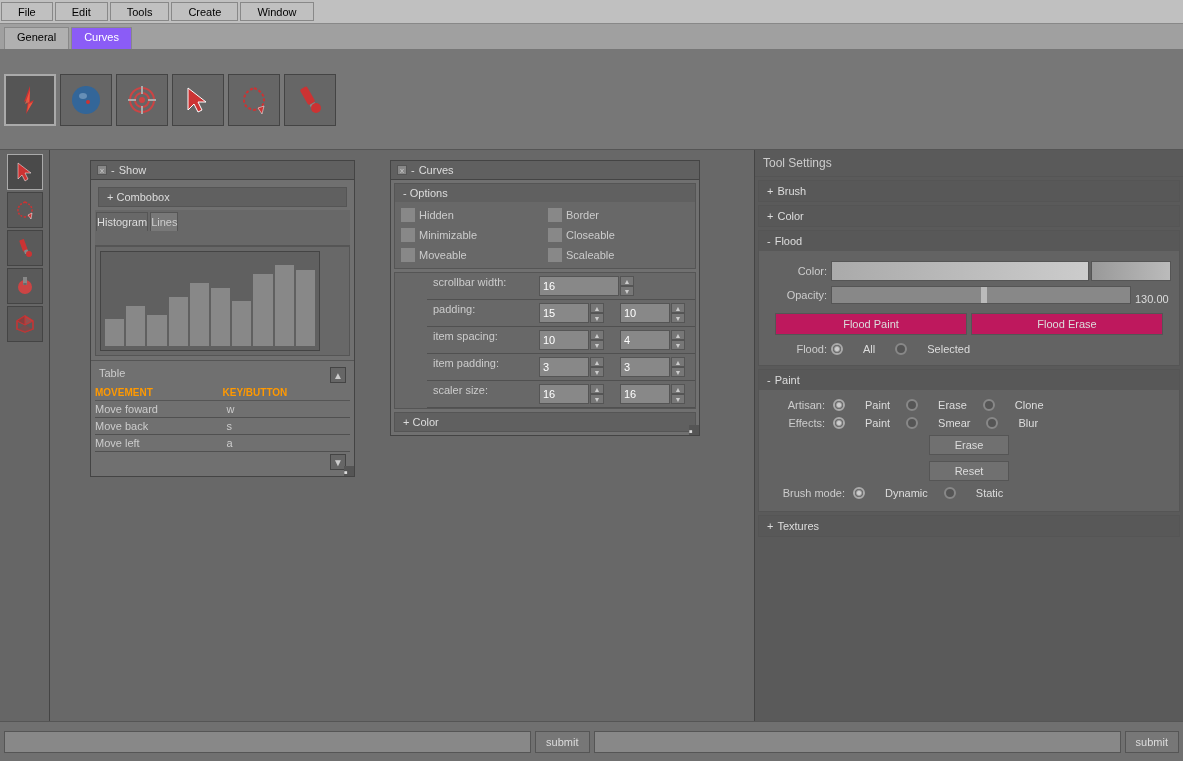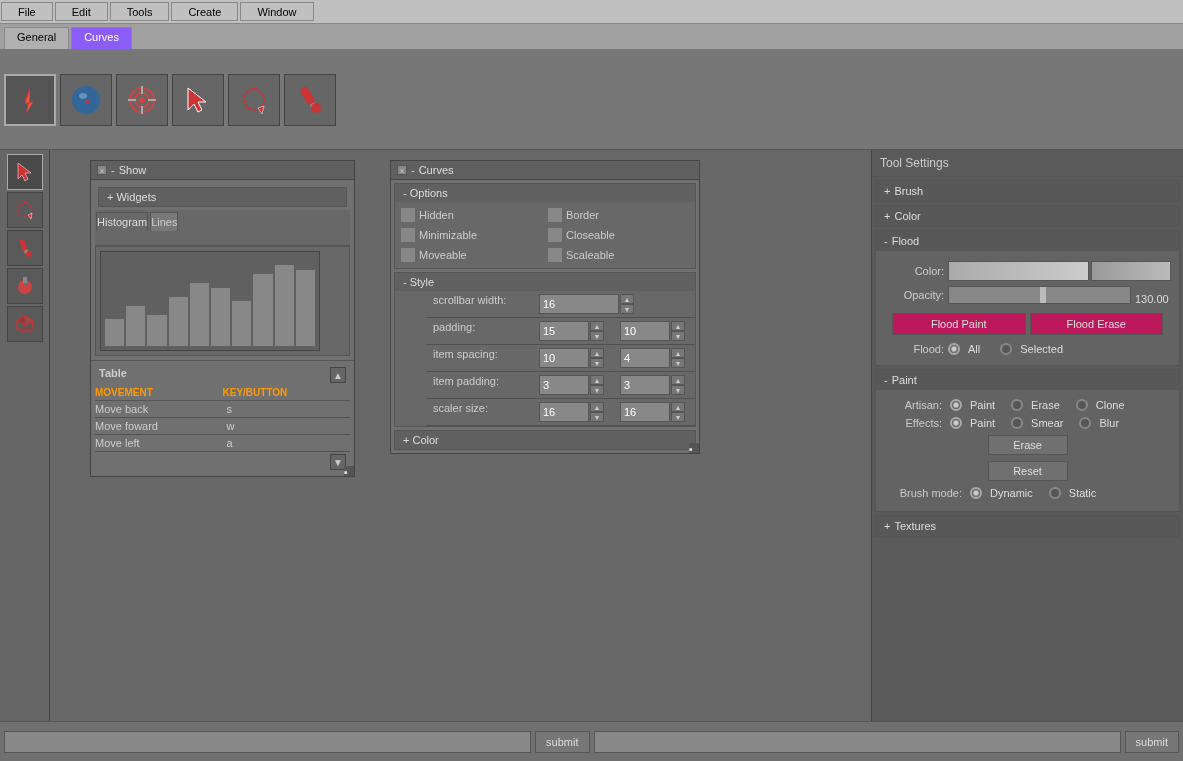--- a/index.html
+++ b/index.html
@@ -112,21 +112,21 @@
     
     .center-panel {
       flex: 1;
       background: #686868;
       position: relative;
       overflow: hidden;
     }
 
     
     .right-panel {
-      width: 312px;
+      width: 429px;
       background: #5a5a5a;
       border-left: 1px solid #444;
       overflow-y: auto;
     }
 
     
     .inner-window {
       background: #707070;
       border: 1px solid #444;
       position: absolute;
@@ -236,21 +236,21 @@
       background: #be185d;
       border: 1px solid #555;
       color: #ddd;
       cursor: pointer;
       font-size: 11px;
     }
 
     .radio-group {
       display: flex;
       align-items: center;
-      gap: 8px;
+      gap: 20px;
     }
     .radio-circle {
       width: 12px;
       height: 12px;
       border-radius: 50%;
       border: 2px solid #888;
       background: #555;
       cursor: pointer;
     }
     .radio-circle.checked {
@@ -618,26 +618,26 @@
 
     <div class="inner-window show-window" style="width:265px;">
       <div class="window-titlebar">
         <div class="window-close">x</div>
         <span>-</span>
         <span>Show</span>
       </div>
 
       <div style="padding: 4px;">
 
-
         <div class="section-panel">
           <div class="section-header">
-            <span>+ Widgets</span>
-          </div>
-        </div>
+            <span>+ Combobox</span>
+          </div>
+        </div>
+
 
         <div class="inner-tabs">
           <div class="inner-tab active">Histogram</div>
           <div class="inner-tab">Lines</div>
         </div>
 
         <div style="background:#686868; padding:4px; border:1px solid #555;">
           <div class="histogram">
             <div class="bar" style="height:30%"></div>
             <div class="bar" style="height:45%"></div>
@@ -647,35 +647,35 @@
             <div class="bar" style="height:65%"></div>
             <div class="bar" style="height:50%"></div>
             <div class="bar" style="height:80%"></div>
             <div class="bar" style="height:90%"></div>
             <div class="bar" style="height:85%"></div>
           </div>
         </div>
       </div>
 
       <div class="table-section">
-        <div style="display:flex; align-items:center; justify-content:space-between; padding:2px 4px;font-weight:bold;">
+        <div style="display:flex; align-items:center; justify-content:space-between; padding:2px 4px;">
           <span class="table-header">Table</span>
           <div class="scroll-btn">▲</div>
         </div>
         <div class="table-col-headers">
           <span class="col-movement">MOVEMENT</span>
           <span class="col-keybutton">KEY/BUTTON</span>
         </div>
         <div class="table-row-item">
+          <span class="row-label">Move foward</span>
+          <span class="row-value">w</span>
+        </div>
+        <div class="table-row-item">
           <span class="row-label">Move back</span>
           <span class="row-value">s</span>
-        </div>
-        <div class="table-row-item">
-          <span class="row-label">Move foward</span>
-          <span class="row-value">w</span>
         </div>
         <div class="table-row-item">
           <span class="row-label">Move left</span>
           <span class="row-value">a</span>
         </div>
         <div style="display:flex; justify-content:flex-end; padding:2px 4px;">
           <div class="scroll-btn">▼</div>
         </div>
       </div>
 
@@ -715,23 +715,20 @@
             <span>Moveable</span>
           </div>
           <div class="option-item">
             <div class="checkbox-sq"></div>
             <span>Scaleable</span>
           </div>
         </div>
       </div>
 
       <div style="border:1px solid #555; margin:3px; background:#686868;">
-        <div class="section-header">
-          <span>- Style</span>
-        </div>
 
         <div class="style-input-row">
           <span class="style-label">scrollbar width:</span>
           <div class="num-input-container">
             <input class="num-input" type="text" style="width: 80px;" value="16">
             <div class="spin-btns">
               <div class="spin-btn">▲</div>
               <div class="spin-btn">▼</div>
             </div>
           </div>

